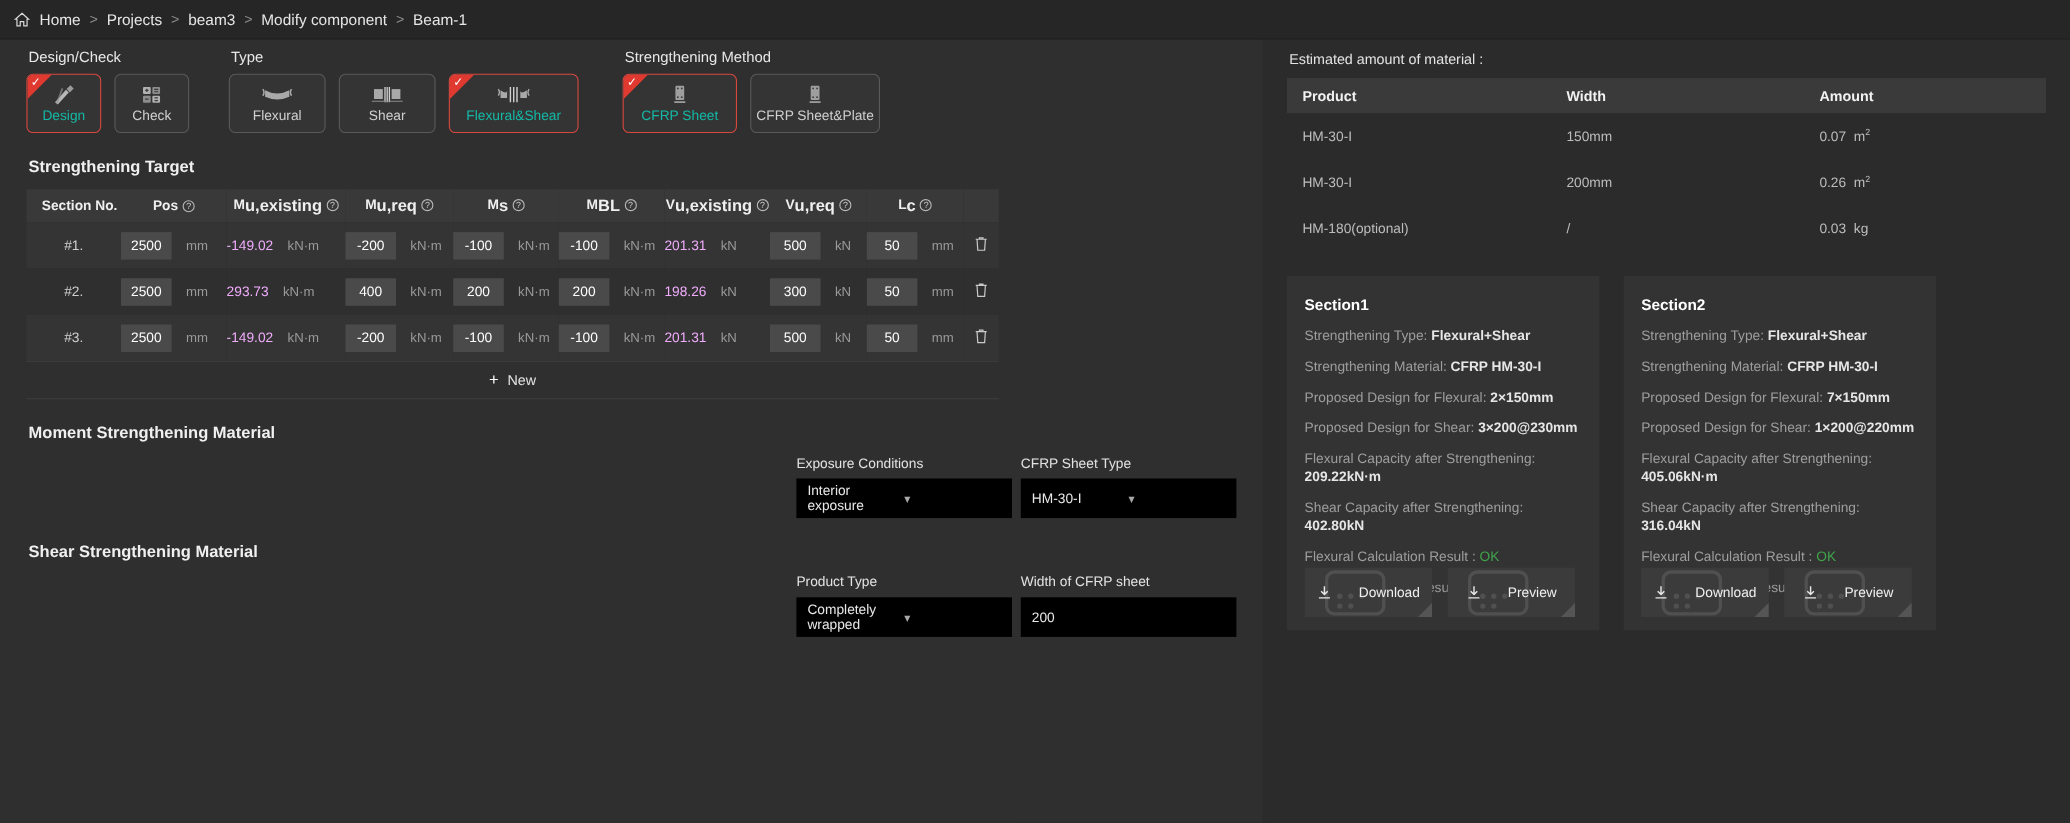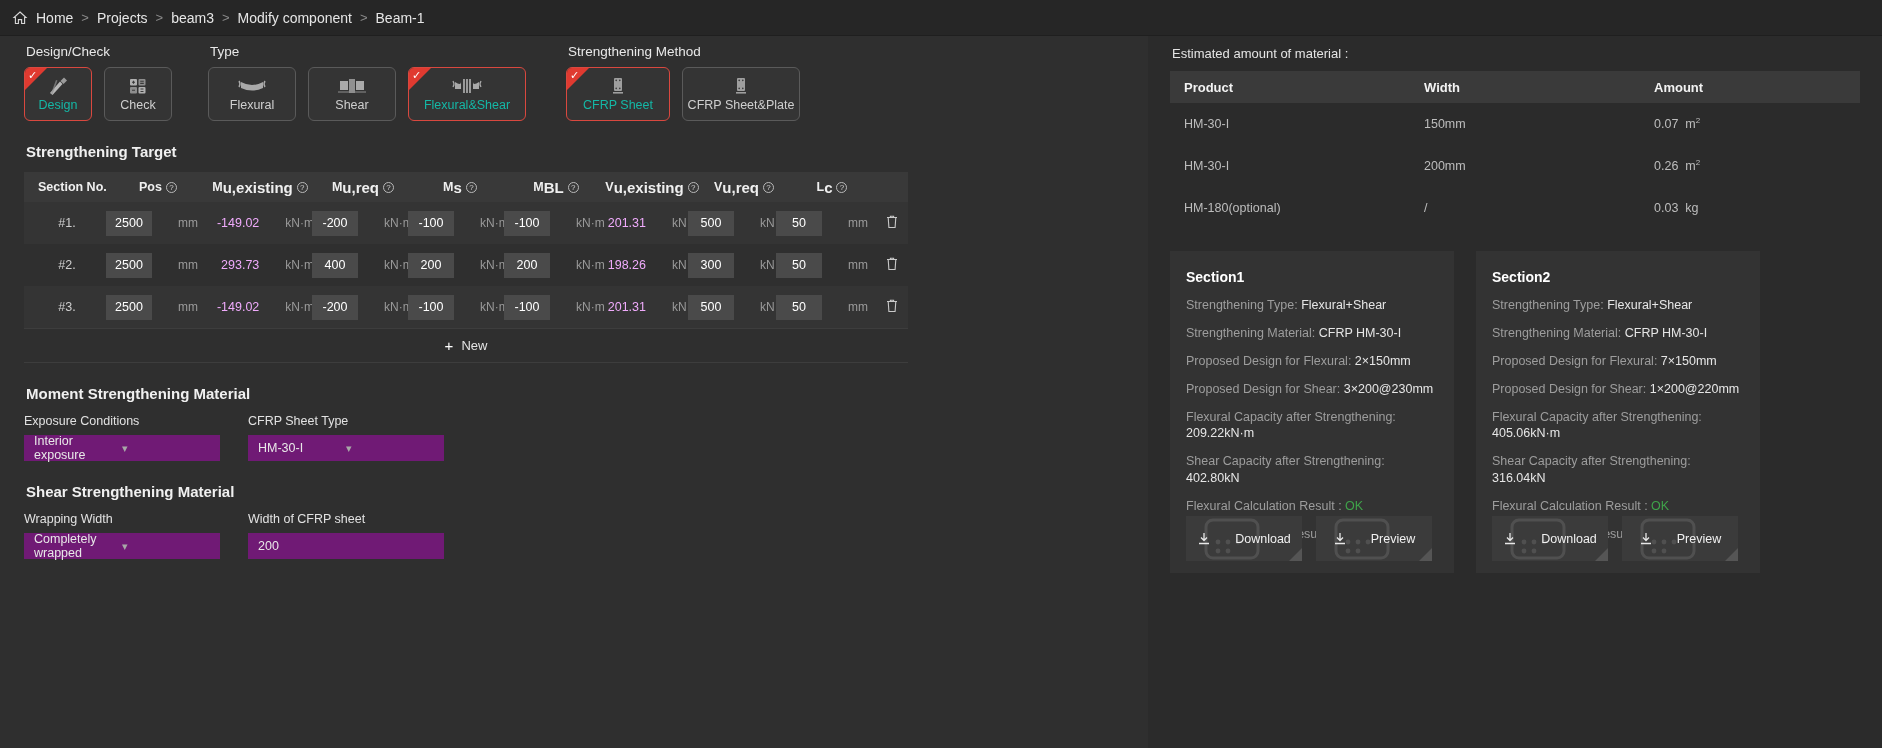--- a/index.html
+++ b/index.html
@@ -87,45 +87,45 @@
   .rowname { text-align: center; color: #cfcfcf; }
   .inp {
     display: inline-block; width: 46px; height: 25px; line-height: 25px;
     background: #4a4a4a; color: #fff; font-size: 12.5px;
     text-align: center; border: none; outline: none;
     font-family: "Liberation Sans", sans-serif; padding: 0;
     vertical-align: middle;
   }
   .unit { color: #9a9a9a; font-size: 12px; display: inline-block; min-width: 30px; text-align: left; padding-left: 6px;}
   .val { color: #f0abfc; font-size: 12.5px; }
-  .cellwrap { display: flex; align-items: center; justify-content: flex-end; gap: 20px; }
+  .cellwrap { display: flex; align-items: center; justify-content: flex-start; gap: 7px; }
   .cellwrap .unit { min-width: 34px; }
   .help {
     display: inline-block; width: 11px; height: 11px; border: 1px solid #b9b9b9;
     border-radius: 50%; font-size: 8px; line-height: 10px; color: #d2d2d2;
     text-align: center; margin-left: 4px; vertical-align: 1px; font-weight: normal;
   }
   .sub { font-size: 15px; vertical-align: -2px; }
   .trash { cursor: pointer; display:inline-block; }
 
   .newrow {
     width: 884px; height: 34px; background: #2f2f2f;
     display: flex; align-items: center; justify-content: center;
     border-top: 1px solid #3d3d3d;
     font-size: 13px; color: #e4e4e4; gap: 8px; cursor: pointer;
   }
   .plus { font-size: 15px; color: #fff; }
   .divider { width: 884px; height: 1px; background: #3d3d3d; }
 
   
-  .fields { display: flex; gap: 28px; margin-top: 10px; }
+  .fields { display: flex; gap: 8px; margin-top: 10px; justify-content: flex-end; }
   .field { width: 196px; }
   .field-label { font-size: 12.5px; color: #e2e2e2; margin-bottom: 7px; }
   .select, .textinput {
-    width: 196px; height: 26px; background: #701a75;
+    width: 196px; height: 36px; background: #000000;
     border: none; color: #e8e8e8; font-size: 12.5px;
     display: flex; align-items: center; padding: 0 10px;
     font-family: "Liberation Sans", sans-serif; cursor: pointer;
   }
   .select span { flex: 1; }
   .chev { color: #a8a8a8; font-size: 11px; }
   .textinput { cursor: text; }
 
   
   .right-pane {
@@ -145,21 +145,21 @@
   }
   sup { font-size: 8px; }
 
   .cards2 { display: flex; gap: 22px; margin-top: 22px; }
   .rcard {
     width: 284px; height: 322px; background: #333333;
     padding: 18px 16px 0 16px; position: relative; overflow: hidden;
   }
   .rcard h3 { margin: 0 0 12px 0; font-size: 14px; color: #ffffff; font-weight: bold; }
   .rline { font-size: 12.5px; color: #9d9d9d; margin-bottom: 11px; line-height: 1.35; }
-  .rline b { color: #e6e6e6; font-weight: normal; }
+  .rline b { color: #e6e6e6; font-weight: bold; }
   .ok { color: #3fa34a; }
   .ng { color: #e03a30; }
   .btnrow { display: flex; gap: 14px; position: absolute; bottom: 12px; left: 16px; }
   .docbtn {
     position: relative; width: 116px; height: 45px; background: #3b3b3b;
     display: flex; align-items: center; justify-content: center; gap: 24px;
     color: #f0f0f0; font-size: 12.5px; cursor: pointer; overflow: hidden;
   }
   .docbtn .wm {
     position: absolute; left: 18px; top: 2px; opacity: 0.22;
@@ -533,21 +533,21 @@
         <div class="select">
           <span>HM-30-I</span>
           <span class="chev">▾</span>
         </div>
       </div>
     </div>
 
     <div class="section-heading">Shear Strengthening Material</div>
     <div class="fields">
       <div class="field">
-        <div class="field-label">Wrapping Width</div>
+        <div class="field-label">Product Type</div>
         <div class="select">
           <span>Completely wrapped</span>
           <span class="chev">▾</span>
         </div>
       </div>
       <div class="field">
         <div class="field-label">Width of CFRP sheet</div>
         <input class="textinput" value="200" style="">
       </div>
     </div>

